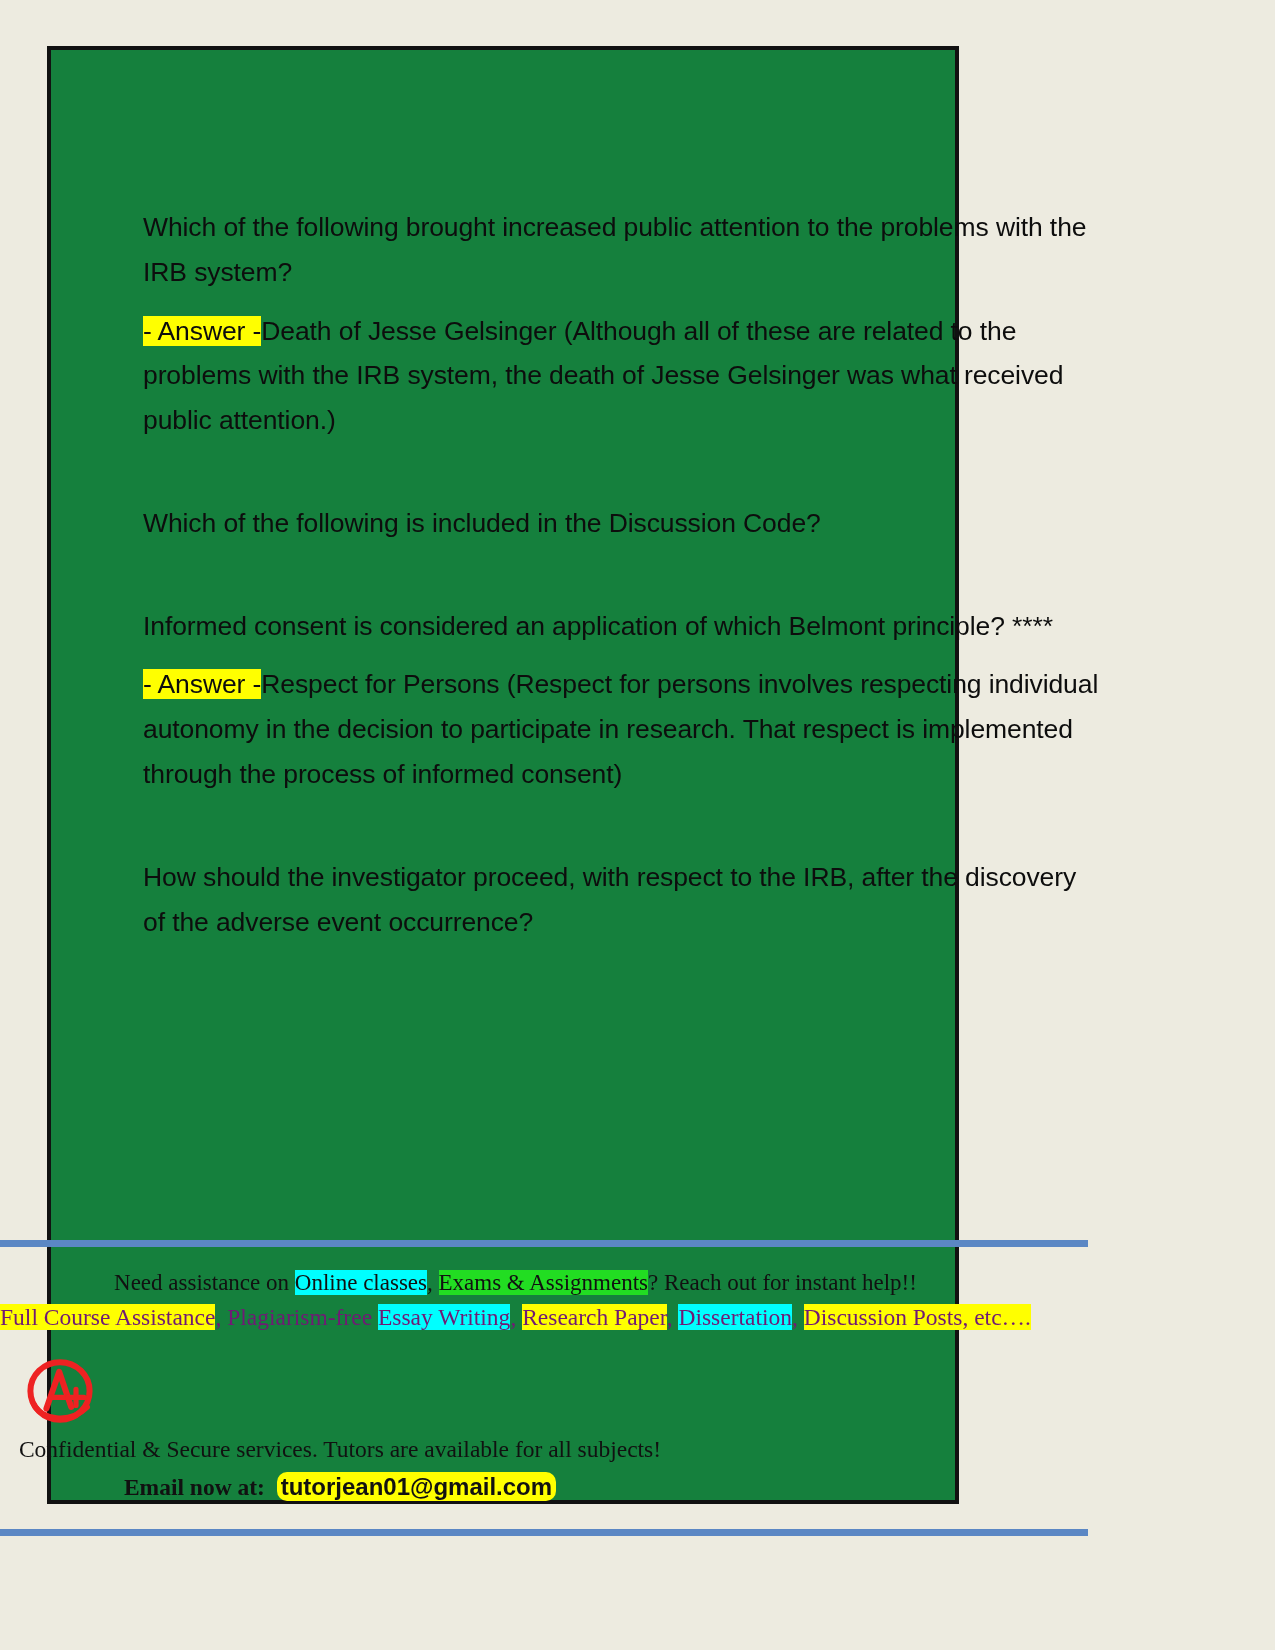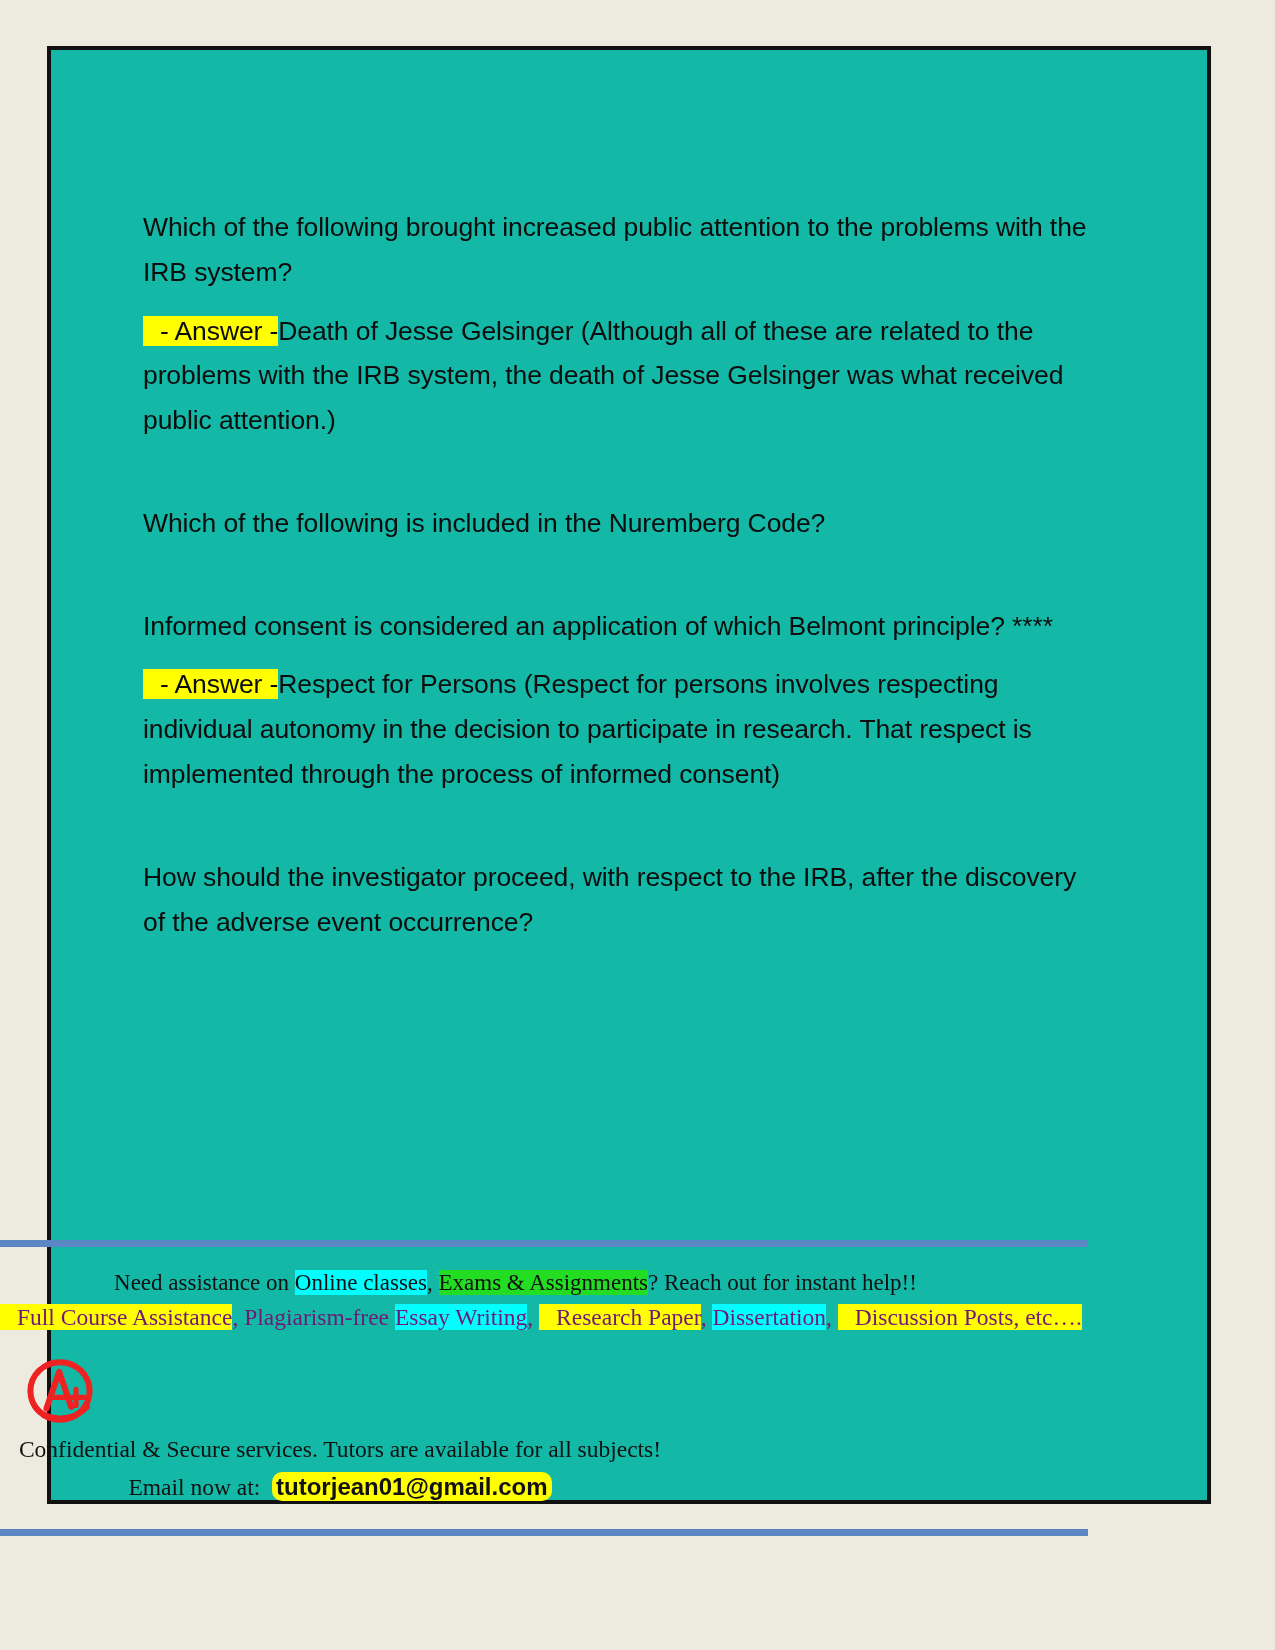--- a/index.html
+++ b/index.html
@@ -10,24 +10,24 @@
     width: 1275px;
     height: 1650px;
     background: #edebe0;
     font-family: "Liberation Sans", sans-serif;
     overflow: hidden;
   }
   .page {
     position: absolute;
     left: 47px;
     top: 46px;
-    width: 1164px;
+    width: 912px;
     height: 1458px;
     border: 4px solid #111111;
-    background: #14b8a6;
+    background: #15803d;
     box-sizing: border-box;
   }
   .content {
     position: absolute;
     left: 92px;
     top: 155px;
     width: 960px;
   }
   .qa-block {
     margin-bottom: 58px;
@@ -44,21 +44,20 @@
   }
   .answer {
     font-size: 26.5px;
     line-height: 1.69;
     color: #0d0d0d;
     letter-spacing: -0.1px;
     margin: 0;
   }
   .hl-yellow {
     background: #ffff00;
-    padding-left: 17px;
   }
   .hl-cyan {
     background: #00ffff;
   }
   .hl-green {
     background: #22dd22;
   }
 
   
   .footer {
@@ -116,20 +115,21 @@
   .contact-line {
     font-family: "Liberation Serif", serif;
     font-size: 23.5px;
     color: #111111;
     line-height: 1.55;
     white-space: nowrap;
   }
   .email-label {
     font-family: "Liberation Serif", serif;
     font-size: 23.5px;
+    font-weight: bold;
   }
   .email-addr {
     font-family: "Liberation Sans", sans-serif;
     font-weight: bold;
     font-size: 24px;
     background: #ffff00;
     color: #111111;
     padding: 1px 4px;
     border-radius: 10px;
   }
@@ -140,21 +140,21 @@
 <div class="page">
 
   <div class="content">
 
     <div class="qa-block">
       <p class="question">Which of the following brought increased public attention to the problems with the IRB system?</p>
       <p class="answer"><span class="hl-yellow">- Answer -</span><span>Death of Jesse Gelsinger (Although all of these are related to the problems with the IRB system, the death of Jesse Gelsinger was what received public attention.)</span></p>
     </div>
 
     <div class="qa-block">
-      <p class="question">Which of the following is included in the Nuremberg Code?</p>
+      <p class="question">Which of the following is included in the Discussion Code?</p>
     </div>
 
     <div class="qa-block">
       <p class="question">Informed consent is considered an application of which Belmont principle? ****</p>
       <p class="answer"><span class="hl-yellow">- Answer -</span><span>Respect for Persons (Respect for persons involves respecting individual autonomy in the decision to participate in research. That respect is implemented through the process of informed consent)</span></p>
     </div>
 
     <div class="qa-block">
       <p class="question">How should the investigator proceed, with respect to the IRB, after the discovery of the adverse event occurrence?</p>
     </div>

